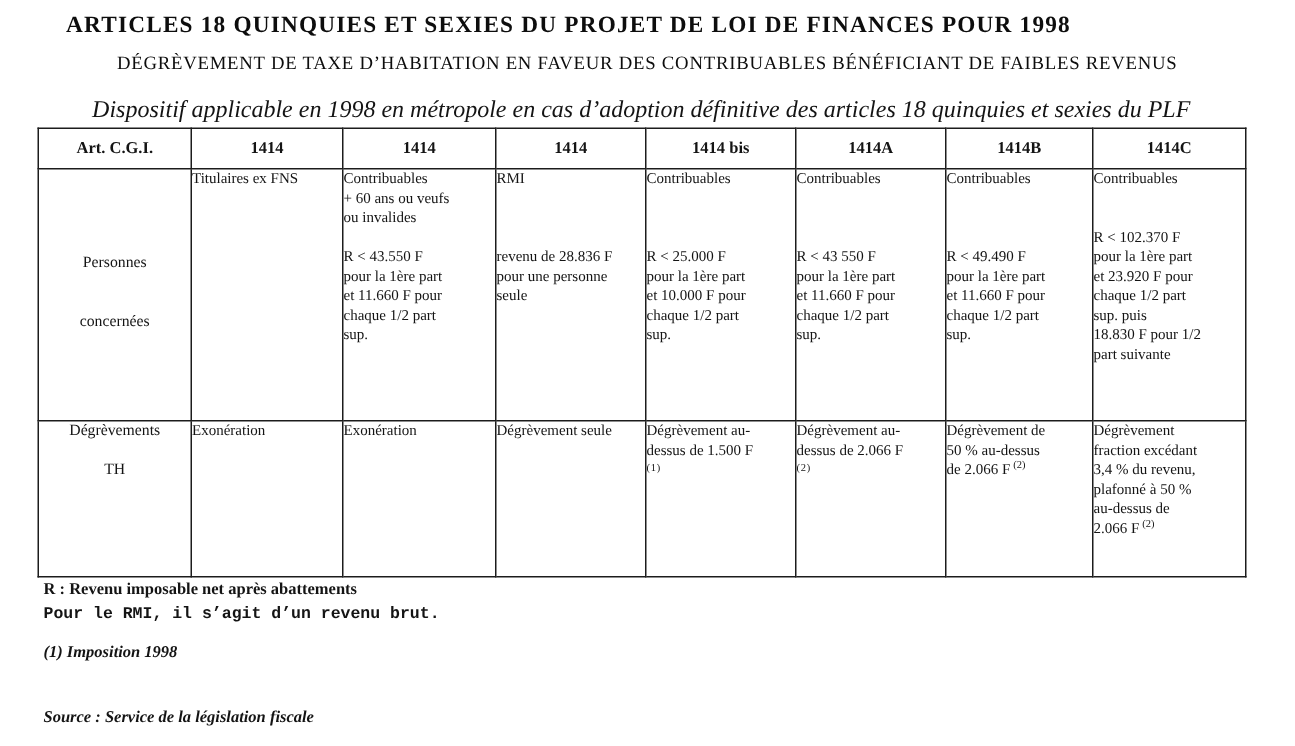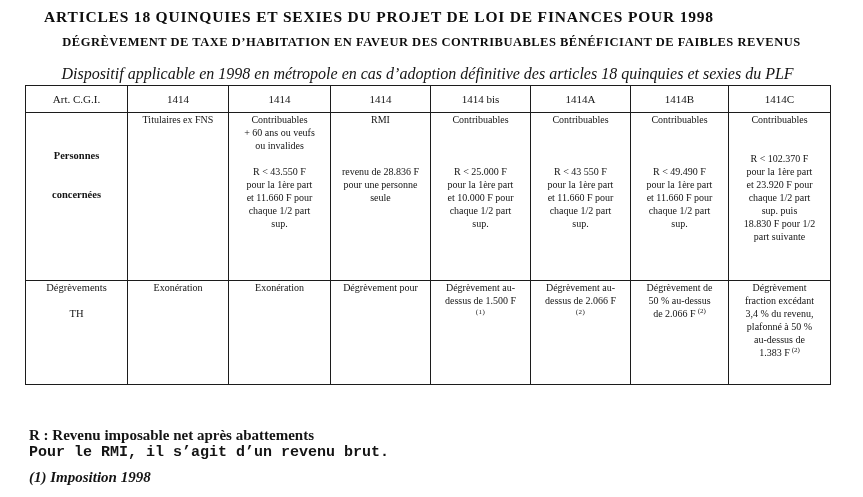--- a/index.html
+++ b/index.html
@@ -12,65 +12,65 @@
   }
   .page { position: relative; width: 863px; height: 497px; overflow: hidden; }
 
   .doc-title {
     position: absolute; top: 8px; left: 0; width: 758px;
     text-align: center; font-weight: bold; font-size: 15.5px;
     letter-spacing: 0.8px; color: #0d0d0d;
   }
   .doc-subtitle {
     position: absolute; top: 35px; left: 0; width: 863px;
-    text-align: center; font-weight: bold; font-size: 12.5px;
+    text-align: center; font-weight: normal; font-size: 12.5px;
     letter-spacing: 0.5px; color: #0d0d0d;
   }
   .table-caption {
     position: absolute; top: 65px; left: 25px; width: 805px;
     text-align: center; font-style: italic; font-size: 16px; color: #141414;
   }
 
   table.main {
     position: absolute; top: 85px; left: 25px; width: 805px;
     border-collapse: collapse; table-layout: fixed;
   }
   table.main th, table.main td {
     border: 1.7px solid #1c1c1c;
     padding: 0;
     overflow: hidden;
   }
   table.main th {
-    height: 27px; font-size: 11px; font-weight: normal;
+    height: 27px; font-size: 11px; font-weight: bold;
     text-align: center; vertical-align: middle;
   }
   tr.row-personnes td { height: 168px; }
   tr.row-degrevements td { height: 104px; }
   td.body-cell {
-    vertical-align: top; text-align: center;
+    vertical-align: top; text-align: left;
     font-size: 10px; line-height: 13px;
     padding-top: 8px;
     margin-top: 35px;
   }
   td.label-cell {
     vertical-align: top; text-align: center;
     font-size: 10.5px; line-height: 13px;
     padding-top: 9px;
   }
-  tr.row-personnes td.label-cell { padding-top: 36px; font-weight: bold; }
+  tr.row-personnes td.label-cell { padding-top: 56px; }
   .lines { white-space: pre-line; }
   .fn-block {
     display: block; font-size: 7px; line-height: 8px; margin-top: 1px;
     letter-spacing: 0.5px;
   }
   sup.fn-inline { font-size: 7px; line-height: 0; margin-left: 2px; }
 
   .note {
     position: absolute; left: 29px;
-    font-size: 15px; color: #141414; white-space: nowrap; margin-top: 40px;
+    font-size: 11px; color: #141414; white-space: nowrap;
   }
   .note-strong { font-weight: 600; }
   .note-italic { font-style: italic; font-weight: bold; }
   .note-r    { top: 387px; }
   .note-rmi  { top: 404px; font-family: Liberation Mono, monospace; }
   .note-fn1  { top: 429px; }
   .note-fn2  { top: 442px; }
   .note-src  { top: 472px; }
 </style>
 </head>
@@ -165,41 +165,41 @@
 18.830 F pour 1/2
 part suivante</span></td>
       </tr>
 
       <tr class="row-degrevements">
         <td class="label-cell"><span class="lines">Dégrèvements
 
 TH</span></td>
         <td class="body-cell"><span class="lines">Exonération</span></td>
         <td class="body-cell"><span class="lines">Exonération</span></td>
-        <td class="body-cell"><span class="lines">Dégrèvement pour</span></td>
+        <td class="body-cell"><span class="lines">Dégrèvement seule</span></td>
         <td class="body-cell">
           <span class="lines">Dégrèvement au-
 dessus de 1.500 F</span><span class="fn-block">(1)</span>
         </td>
         <td class="body-cell">
           <span class="lines">Dégrèvement au-
 dessus de 2.066 F</span><span class="fn-block">(2)</span>
         </td>
         <td class="body-cell">
           <span class="lines">Dégrèvement de
 50 % au-dessus
 de 2.066 F</span><sup class="fn-inline">(2)</sup>
         </td>
         <td class="body-cell">
           <span class="lines">Dégrèvement
 fraction excédant
 3,4 % du revenu,
 plafonné à 50 %
 au-dessus de
-1.383 F</span><sup class="fn-inline">(2)</sup>
+2.066 F</span><sup class="fn-inline">(2)</sup>
         </td>
       </tr>
     </tbody>
   </table>
 
   <div class="note note-r note-strong">R : Revenu imposable net après abattements</div>
   <div class="note note-rmi note-strong">Pour le RMI, il s’agit d’un revenu brut.</div>
   <div class="note note-fn1 note-italic">(1) Imposition 1998</div>
   <div class="note note-src note-italic">Source : Service de la législation fiscale</div>
 

